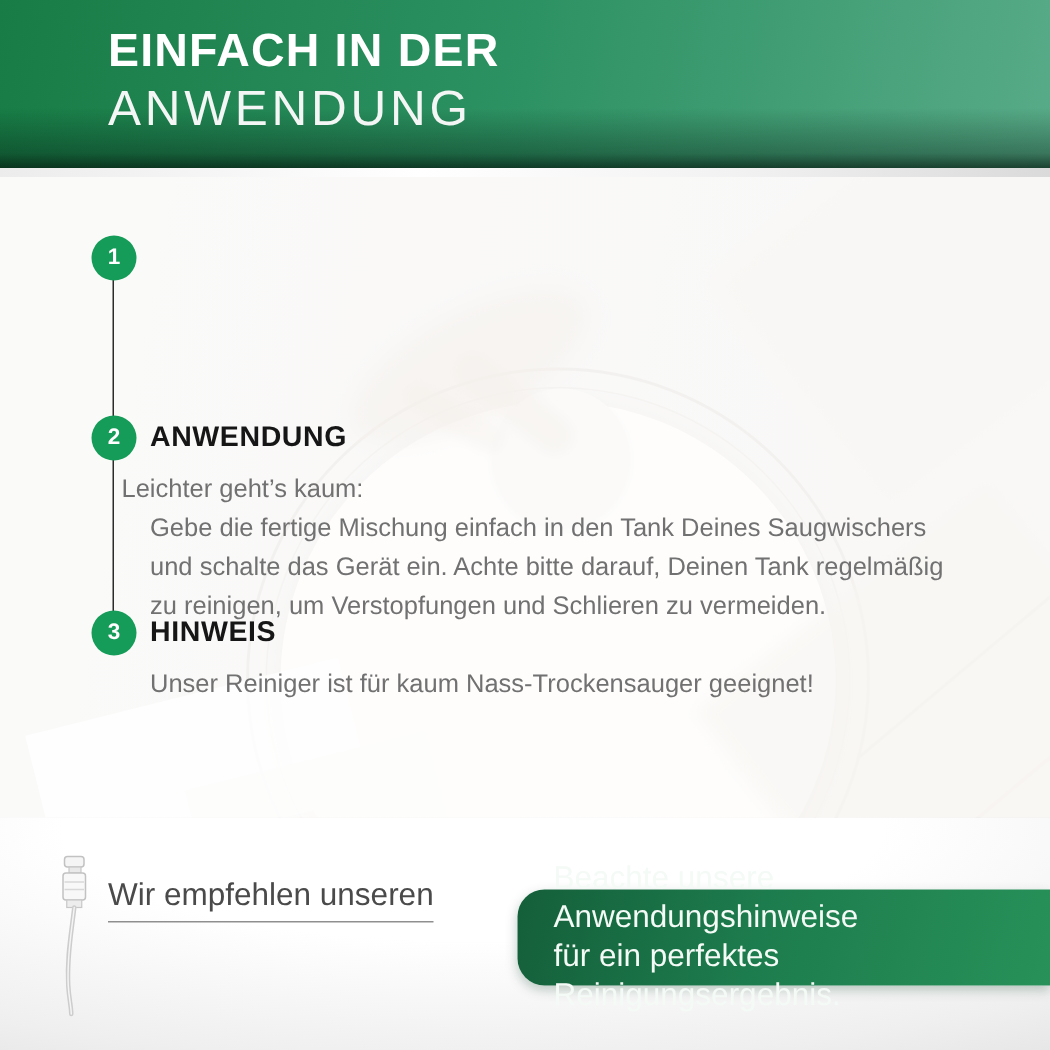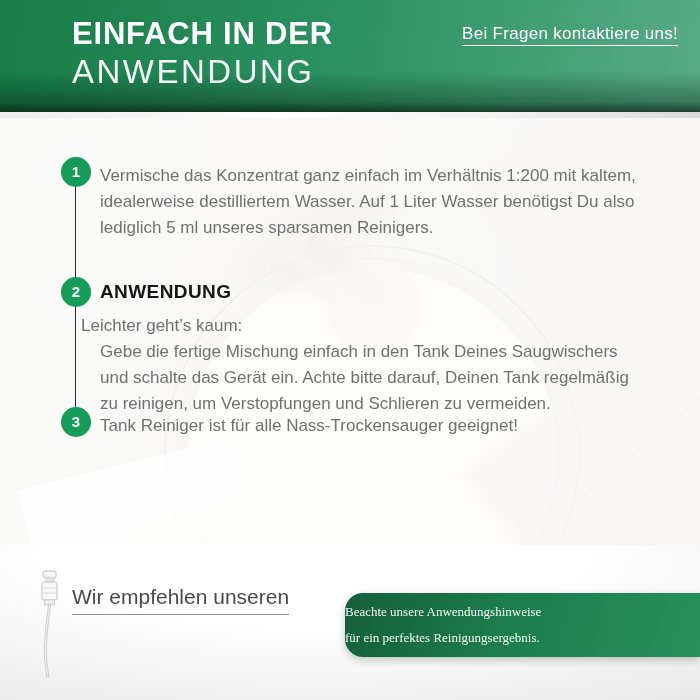--- a/index.html
+++ b/index.html
@@ -76,33 +76,32 @@
     background:radial-gradient(130% 160% at 45% 5%, #ffffff 30%, #efefef 62%, #dcdcdc 88%, #d4d4d4 100%); }
   .pump { position:absolute; left:32px; top:24px; }
   .recommend { position:absolute; left:72px; top:40px; color:#4a4a4a; font-size:21px; }
   .recommend span { display:inline-block; border-bottom:1.5px solid #8f8f8f;
     padding-bottom:5px; margin-bottom:5px;text-align:center; }
   .cta { position:absolute; left:345px; top:48px; width:355px; height:64px;
     border-radius:18px 0 0 18px;
     background:linear-gradient(105deg,#145f3a 0%,#1d7c4d 45%,#279159 100%);
     box-shadow:0 3px 8px rgba(0,60,30,0.25);
     display:flex; align-items:center; }
-  .cta-text { color:#f4faf6; font-size:13px; line-height:26px; white-space:pre-line;font-family:Liberation Serif, serif; }
+  .cta-text { padding-left:24px; color:#f4faf6; font-size:21px; line-height:26px; white-space:pre-line; }
 </style>
 </head>
 <body>
 
 <div class="poster">
 
   <header class="header">
     <div class="title">
       <div class="title-1">EINFACH IN DER</div>
       <div class="title-2">ANWENDUNG</div>
     </div>
-    <a class="contact">Bei Fragen kontaktiere uns!</a>
   </header>
   <div class="divider-strip"></div>
 
   <main class="main">
     <div class="photo">
       <div class="shape floor-patch-tr"></div>
       <div class="shape robot-ring"></div>
       <div class="shape robot-ring2"></div>
       <div class="shape robot-body"></div>
       <div class="shape robot-turret"></div>
@@ -114,37 +113,35 @@
       <div class="shape floor-line-1"></div>
       <div class="shape floor-line-2"></div>
       <div class="shape beige-br"></div>
       <div class="photo-overlay"></div>
     </div>
 
     <div class="timeline"></div>
 
     <section class="step step-1">
       <div class="badge">1</div>
-      <p class="step-body">Vermische das Konzentrat ganz einfach im Verhältnis 1:200 mit kaltem,
-idealerweise destilliertem Wasser. Auf 1 Liter Wasser benötigst Du also
-lediglich 5 ml unseres sparsamen Reinigers.</p>
     </section>
 
     <section class="step step-2">
       <div class="badge">2</div>
       <h2 class="step-title">ANWENDUNG</h2>
       <p class="step-intro">Leichter geht’s kaum:</p>
       <p class="step-body">Gebe die fertige Mischung einfach in den Tank Deines Saugwischers
 und schalte das Gerät ein. Achte bitte darauf, Deinen Tank regelmäßig
 zu reinigen, um Verstopfungen und Schlieren zu vermeiden.</p>
     </section>
 
     <section class="step step-3">
       <div class="badge">3</div>
-      <p class="step-body">Tank Reiniger ist für alle Nass-Trockensauger geeignet!</p>
+      <h2 class="step-title">HINWEIS</h2>
+      <p class="step-body">Unser Reiniger ist für kaum Nass-Trockensauger geeignet!</p>
     </section>
   </main>
 
   <footer class="footer">
     <svg class="pump" width="36" height="112" viewBox="0 0 36 112" aria-hidden="true">
       <rect x="11" y="2" width="13" height="7" rx="2" fill="#f5f5f5" stroke="#c2c2c2" stroke-width="1"></rect>
       <rect x="14" y="9" width="8" height="4" fill="#e9e9e9" stroke="#c8c8c8" stroke-width="0.8"></rect>
       <rect x="10" y="13" width="15" height="18" rx="2" fill="#f8f8f8" stroke="#c2c2c2" stroke-width="1"></rect>
       <line x1="11" y1="19" x2="24" y2="19" stroke="#d8d8d8" stroke-width="1"></line>
       <line x1="11" y1="24" x2="24" y2="24" stroke="#d8d8d8" stroke-width="1"></line>

